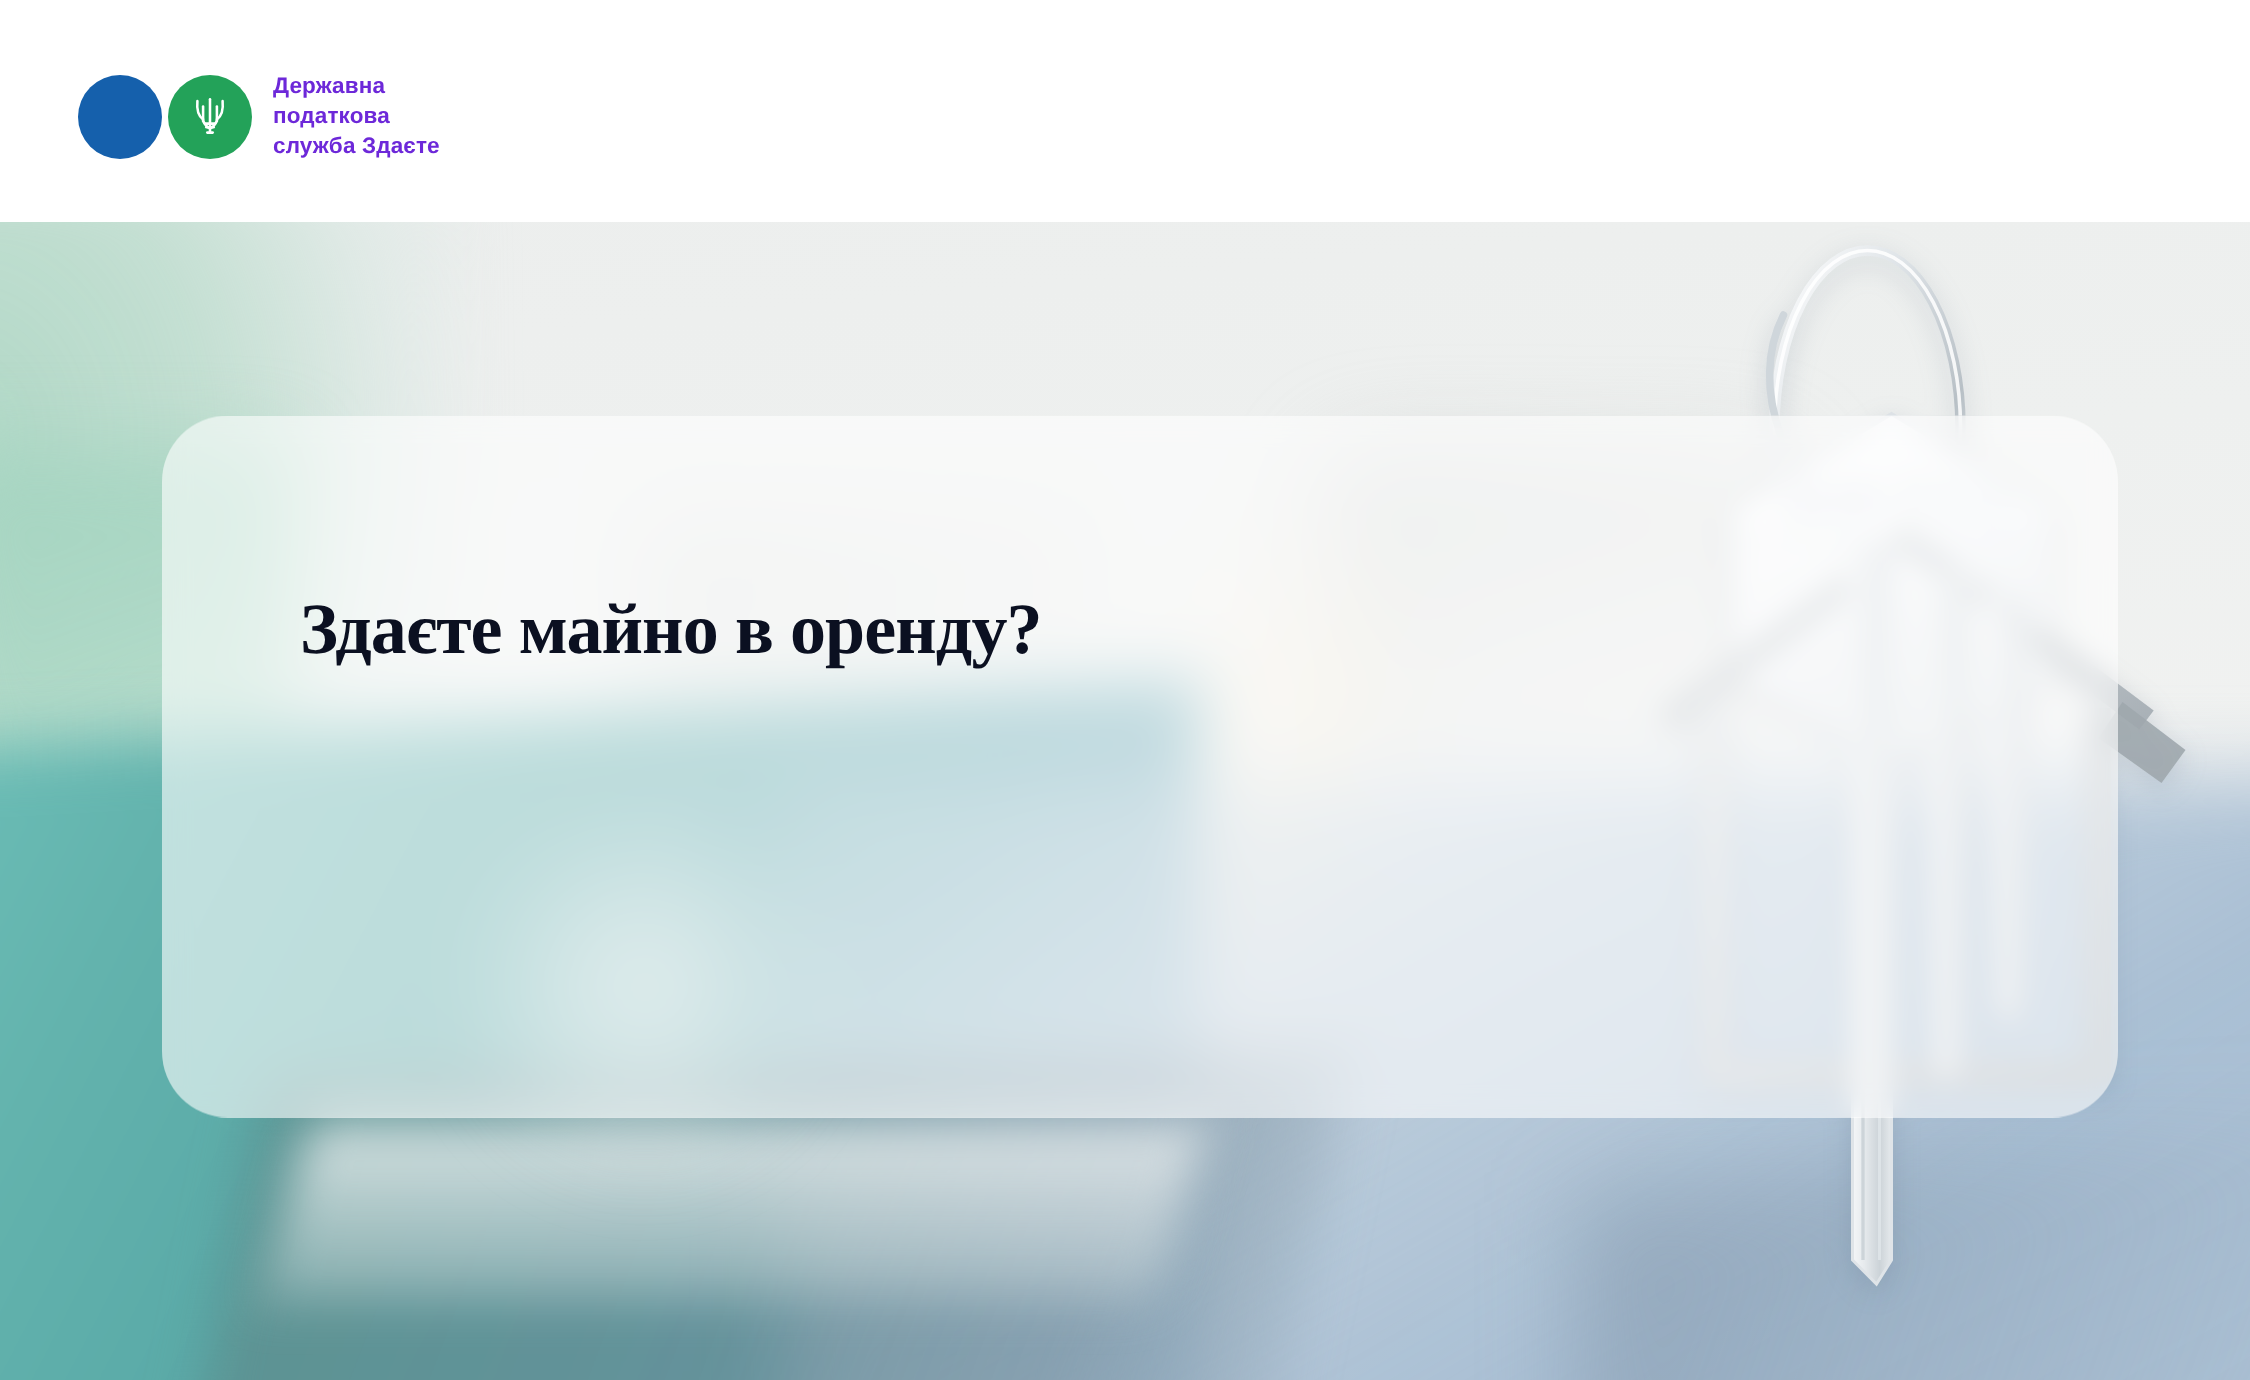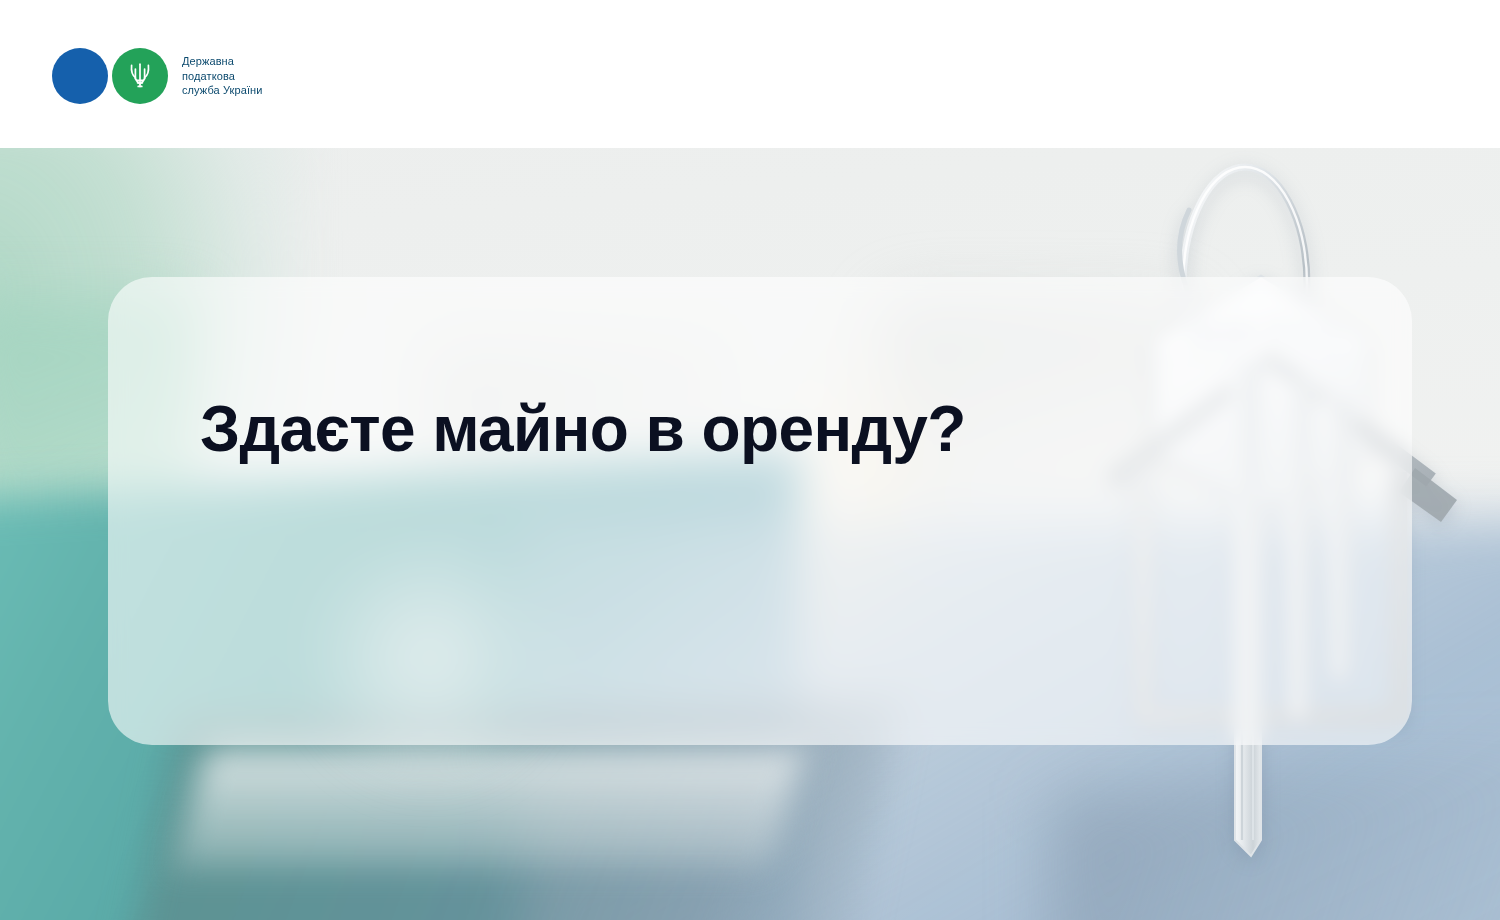--- a/index.html
+++ b/index.html
@@ -26,22 +26,22 @@
     position:absolute; left:0; top:0; width:56px; height:56px;
     border-radius:50%; background:#1560ac;
   }
   .logo-circle-green {
     position:absolute; left:60px; top:0; width:56px; height:56px;
     border-radius:50%; background:#23a259;
     display:flex; align-items:center; justify-content:center;
   }
   .logo-trident { display:block; width:26px; height:32px; }
   .logo-text {
-    font-size:11px; font-weight:normal; line-height:1.33;
-    color:#0c4a6e; letter-spacing:0.1px; white-space:nowrap;
+    font-size:15px; font-weight:bold; line-height:1.33;
+    color:#6d28d9; letter-spacing:0.1px; white-space:nowrap;
   }
 
   
   .photo {
     position:absolute; left:0; top:148px; width:1500px; height:772px;
     overflow:hidden; z-index:1;
     background:#e9ecec;
   }
   
   .ph-base {
@@ -141,22 +141,22 @@
     position:absolute; left:108px; top:277px; width:1304px; height:468px;
     background:rgba(255,255,255,0.60);
     border-radius:44px;
     backdrop-filter:blur(9px);
     -webkit-backdrop-filter:blur(9px);
     z-index:20;
   }
   .headline {
     position:absolute; left:200px; top:392px; width:1220px;
     z-index:30;
-    font-size:64px; font-weight:bold; line-height:1.16;
-    letter-spacing:-0.6px; color:#0b1021; white-space:nowrap;
+    font-size:48px; font-weight:bold; line-height:1.16;
+    letter-spacing:-0.6px; color:#0b1021; white-space:nowrap;font-family:Liberation Serif, serif;
   }
   .headline .hl-line { display:block; }
 </style>
 </head>
 <body>
 
 <div class="stage">
 
   <div class="header">
     <div class="logo-block">
@@ -175,21 +175,21 @@
               <path d="M9.6 20.4 H16.4"></path>
               <path d="M10.6 22.8 H15.4"></path>
               <path d="M11.2 26.4 H14.8"></path>
             </g>
           </svg>
         </span>
       </div>
       <div class="logo-text">
         <div>Державна</div>
         <div>податкова</div>
-        <div>служба України</div>
+        <div>служба Здаєте</div>
       </div>
     </div>
   </div>
 
   <div class="photo">
     <div class="ph-base"></div>
     <div class="ph-mint"></div>
     <div class="ph-mint2"></div>
     <div class="ph-blob-b"></div>
     <div class="ph-blob-a"></div>

